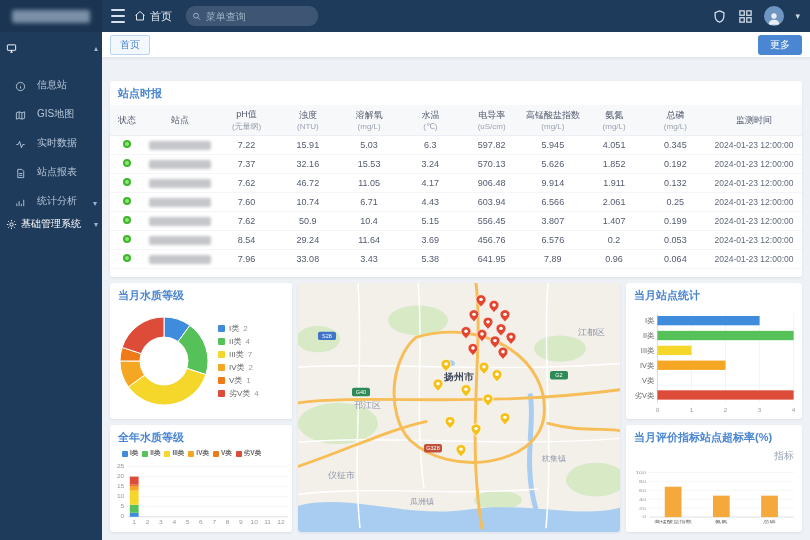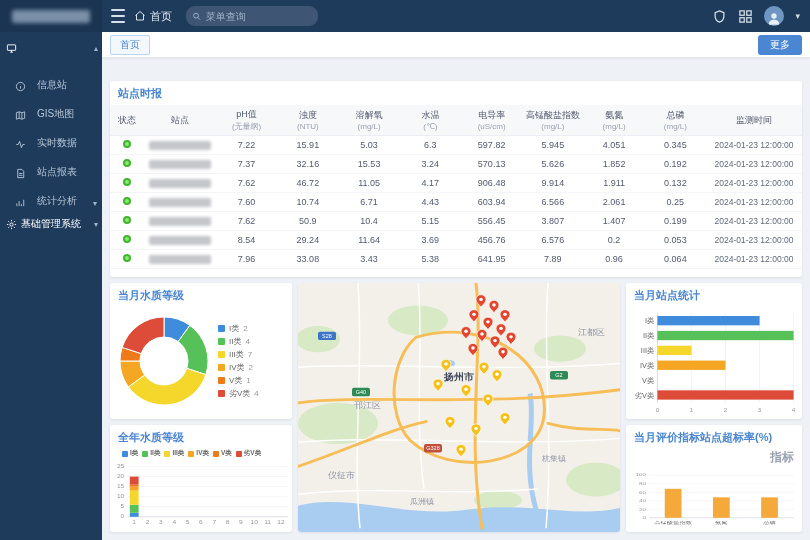--- a/index.html
+++ b/index.html
@@ -26,21 +26,21 @@
 .side-item{display:flex;align-items:flex-end;gap:11px;height:29px;padding-left:15px;font-size:10px;cursor:pointer;color:#b6c5d6}
 .side-item svg,.side-group svg{flex:none}
 .side-item .gcaret{margin-left:auto;margin-right:5px;font-size:8px;color:#9fb3c8}
 main{flex:1;display:flex;flex-direction:column;min-width:0}
 .tabbar{height:26px;background:#fff;border-bottom:1px solid #e4e7ed;display:flex;align-items:center;padding:0 8px;box-shadow:0 1px 2px rgba(0,0,0,.05)}
 .tab{font-size:10px;color:#4a86d2;border:1px solid #b9d3f2;background:#f3f8ff;padding:2px 9px;border-radius:2px;cursor:pointer}
 .more-btn{margin-left:auto;background:#4a86d2;color:#fff;border:none;font-size:10px;padding:3px 12px;border-radius:3px;cursor:pointer}
 .content{flex:1;padding:23px 8px 8px;display:flex;flex-direction:column;gap:6px;min-height:0}
 .panel{background:#fff;border-radius:3px;box-shadow:0 1px 3px rgba(15,35,72,.08);overflow:hidden}
 .panel-title{font-size:11px;font-weight:bold;color:#4a86d2;padding:5px 8px 4px;display:flex;align-items:center;flex-wrap:wrap;gap:4px}
-.caption{margin-left:auto;font-size:12px;color:#9aa3b2;font-weight:bold}
+.caption{margin-left:auto;font-size:10px;color:#9aa3b2;font-weight:normal}
 
 .table-panel{height:196px;flex:none}
 table{width:100%;border-collapse:collapse;table-layout:fixed}
 thead th{background:#f7f8fa;font-weight:normal;padding:3px 1px;border-bottom:1px solid #ebeef5}
 th .cn{font-size:9px;color:#515a6e}
 th .cu{font-size:8px;color:#9aa3b2}
 tbody td{font-size:9px;color:#515a6e;text-align:center;padding:4px 1px;border-bottom:1px solid #f3f5f8}
 tbody td.time{font-size:8.5px;color:#606a7b}
 .dot{display:inline-block;width:8px;height:8px;border-radius:50%;background:#8ce874;border:2px solid #3fb42c}
 .blur-chip{width:62px;height:9px;background:#c4c6ca;border-radius:2px;filter:blur(1.6px);margin:0 auto}

